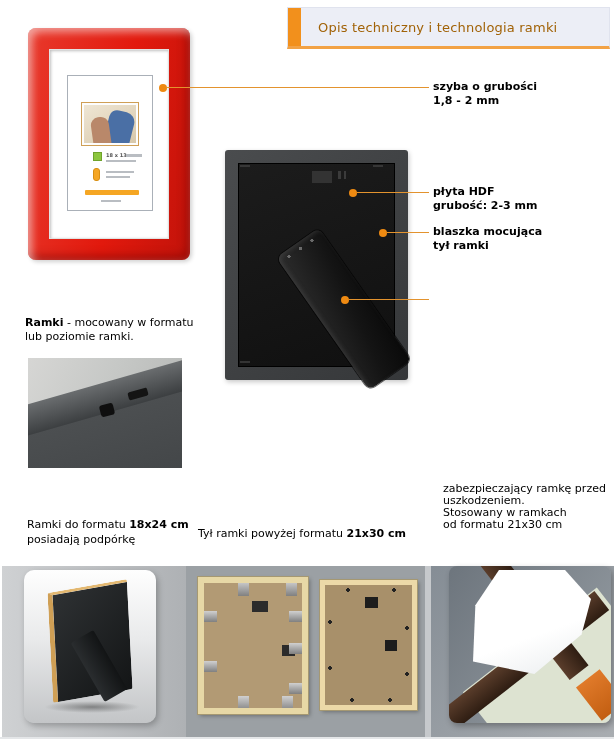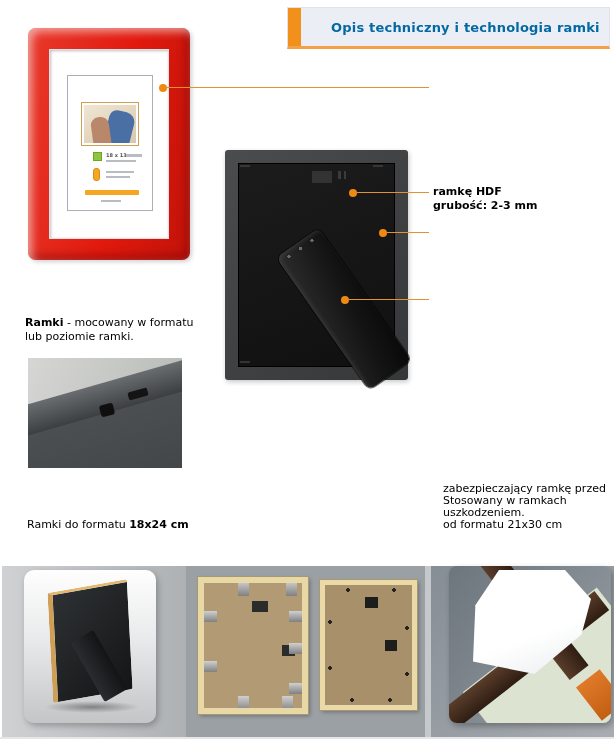--- a/index.html
+++ b/index.html
@@ -8,22 +8,22 @@
     position:relative; width:614px; height:743px; background:#fff;
     font-family:"DejaVu Sans", sans-serif; color:#000; overflow:hidden;
   }
   
   .header {
     position:absolute; left:287px; top:7px; width:323px; height:42px;
     background:#eceef6; border:1px solid #e0e3ee; border-bottom:3px solid #f2a245;
   }
   .header-bar { position:absolute; left:0; top:0; width:13px; height:100%; background:#f2901c; }
   .header-title {
-    position:absolute; left:43px; top:12px; font-size:13px; font-weight:bold;
-    color:#0369a1; white-space:nowrap; letter-spacing:0.2px;
+    position:absolute; left:30px; top:12px; font-size:13px; font-weight:normal;
+    color:#a16207; white-space:nowrap; letter-spacing:0.2px;
   }
   
   .red-frame {
     position:absolute; left:28px; top:28px; width:162px; height:232px;
     background:linear-gradient(100deg,#e8392c 0%,#e2190d 55%,#c2130a 100%);
     border-radius:8px;
     box-shadow:inset 4px 4px 8px rgba(255,255,255,.55), inset -4px -5px 9px rgba(110,0,0,.45), 2px 2px 4px rgba(0,0,0,.18);
   }
   .red-frame .mat {
     position:absolute; left:21px; top:21px; right:21px; bottom:21px;
@@ -238,57 +238,69 @@
         <div class="tbar" style="left:38px; top:95px; width:28px; height:2px;"></div>
         <div class="tbar" style="left:38px; top:100px; width:24px; height:2px;"></div>
         <div class="insert-bar"></div>
         <div class="tbar" style="left:33px; top:124px; width:20px; height:2px;"></div>
       </div>
     </div>
   </div>
 
   <div class="dot" style="left:159px; top:84px;"></div>
   <div class="aline" style="left:166px; top:87px; width:263px;"></div>
+  <div class="ann-text" style="left:433px; top:80px;">
+    <div>szyba o grubości</div>
+    <div>1,8 - 2 mm</div>
+  </div>
 
   <div class="black-frame">
     <div class="panel"></div>
   </div>
   <div class="stand-leg"></div>
 
   <div class="dot" style="left:349px; top:189px;"></div>
   <div class="aline" style="left:357px; top:192px; width:72px;"></div>
   <div class="ann-text" style="left:433px; top:185px;">
-    <div>ramkę HDF</div>
+    <div>płyta HDF</div>
     <div>grubość: 2-3 mm</div>
   </div>
 
   <div class="dot" style="left:379px; top:229px;"></div>
   <div class="aline" style="left:387px; top:232px; width:42px;"></div>
+  <div class="ann-text" style="left:433px; top:225px;">
+    <div>blaszka mocująca</div>
+    <div>tył ramki</div>
+  </div>
 
   <div class="dot" style="left:341px; top:296px;"></div>
   <div class="aline" style="left:349px; top:299px; width:80px;"></div>
 
   <div class="hook-text">
     <span class="b">Ramki</span><span> -  mocowany w formatu</span>
     <div>lub poziomie ramki.</div>
   </div>
   <div class="hook-photo">
     <div class="hook-back"></div>
     <div class="hook-edge"></div>
     <div class="hook-clip"></div>
     <div class="hook-tab"></div>
   </div>
 
   <div class="blabel" style="left:27px; top:517px; width:175px;">
     <div><span>Ramki do formatu </span><b>18x24 cm</b></div>
+    <div>posiadają podpórkę</div>
+  </div>
+  <div class="blabel" style="left:198px; top:526px; white-space:nowrap;">
+    <span>Tył ramki powyżej formatu </span><b>21x30 cm</b>
   </div>
   <div class="blabel" style="left:443px; top:483px; width:168px; line-height:12px;">
     <div>zabezpieczający ramkę przed</div>
+    <div>uszkodzeniem.</div>
     <div>Stosowany w ramkach</div>
-    <div>uszkodzeniem.</div>
     <div>od formatu 21x30 cm</div>
   </div>
 
   <div class="strip-panel p1">
     <div class="photo1">
       <div class="photo1-shadow"></div>
       <div class="photo1-back"></div>
       <div class="photo1-leg"></div>
     </div>
   </div>

